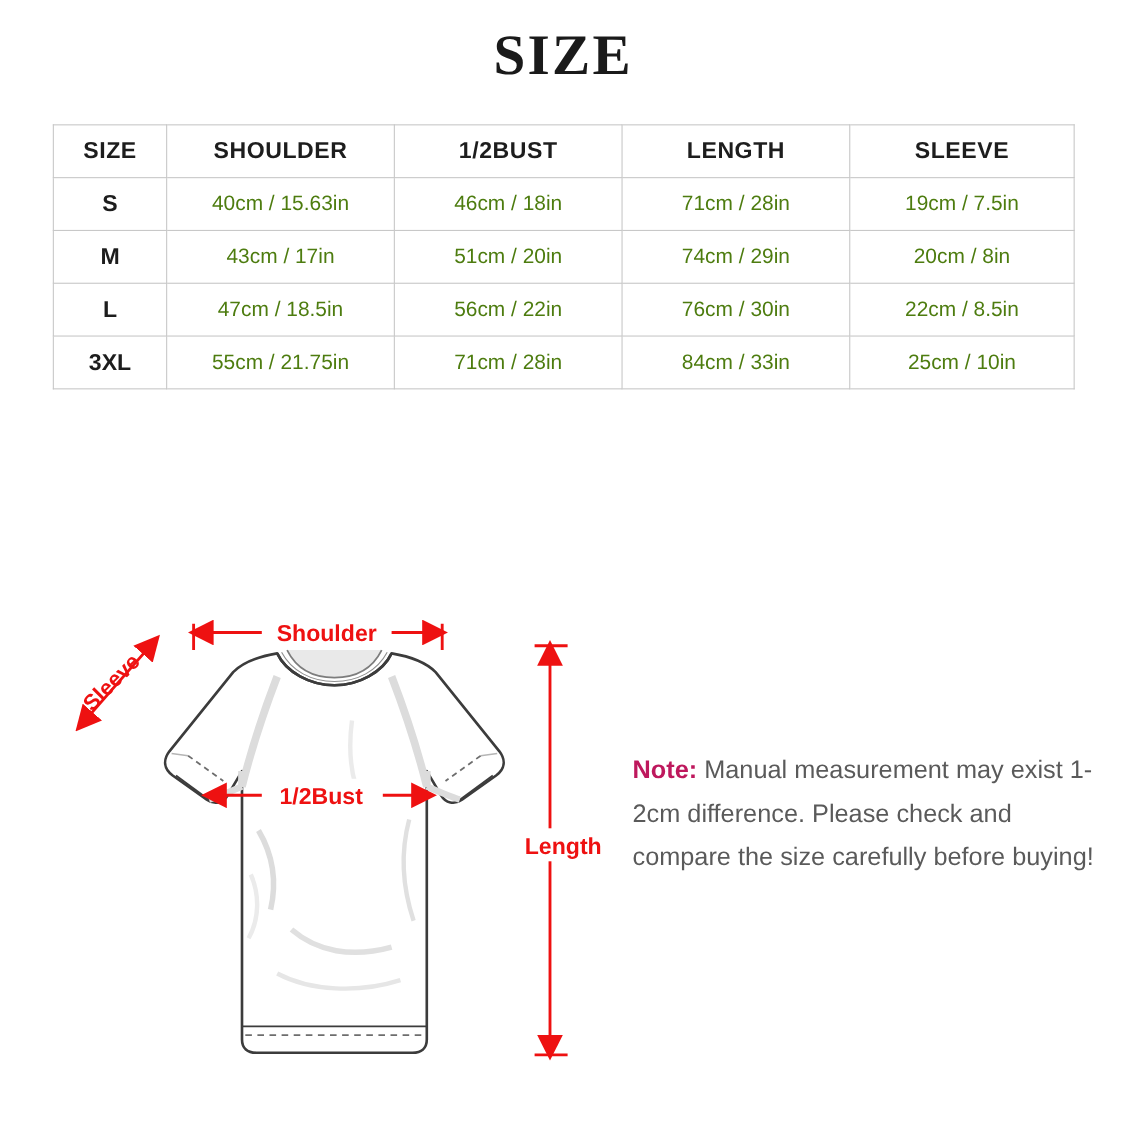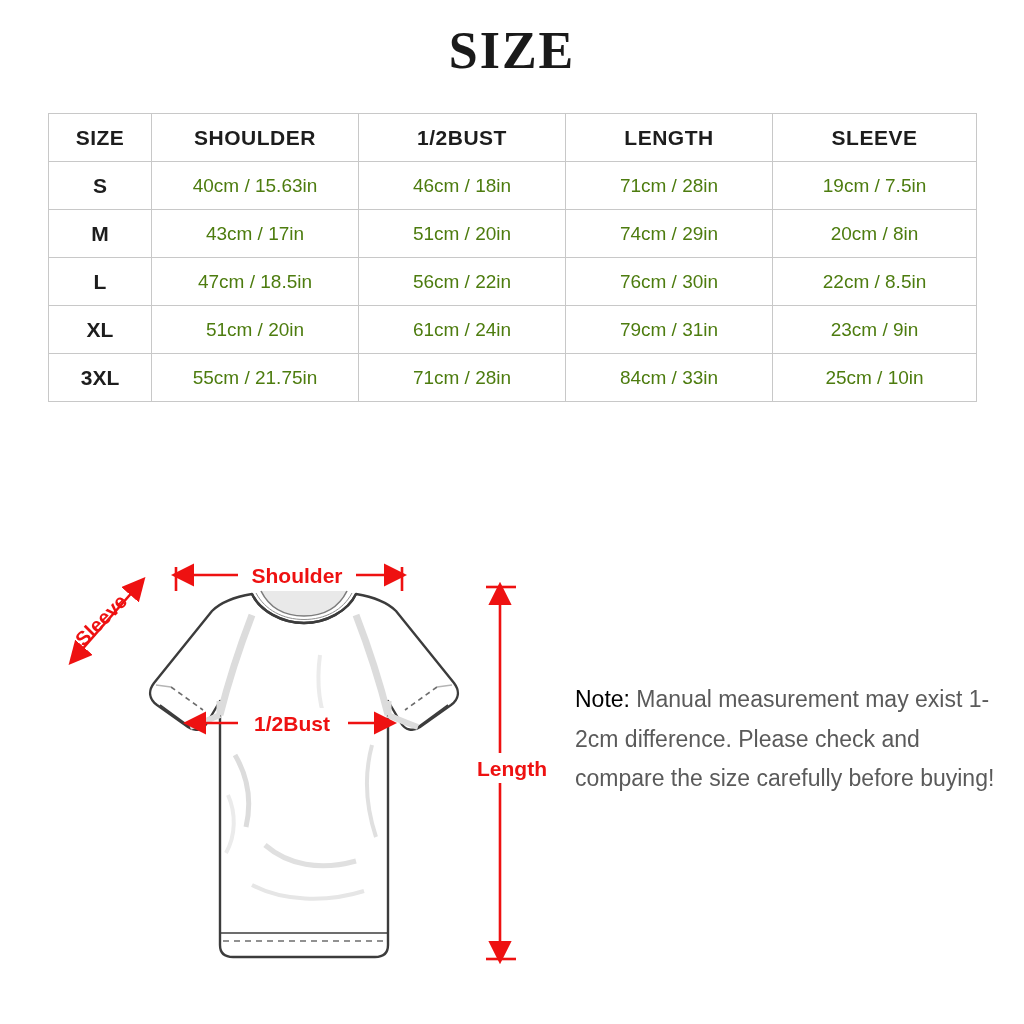--- a/index.html
+++ b/index.html
@@ -81,22 +81,22 @@
   .note {
     position: absolute;
     left: 575px;
     top: 680px;
     width: 420px;
     font-size: 23px;
     line-height: 1.72;
     color: #5a5a5a;
   }
   .note b {
-    color: #000000;
-    font-weight: normal;
+    color: #be185d;
+    font-weight: bold;
   }
 </style>
 </head>
 <body>
 
 <div class="page-title">SIZE</div>
 
 <div class="table-wrap">
   <table class="size-table">
     <colgroup>
@@ -129,27 +129,20 @@
         <td>51cm / 20in</td>
         <td>74cm / 29in</td>
         <td>20cm / 8in</td>
       </tr>
       <tr>
         <td class="size-cell">L</td>
         <td>47cm / 18.5in</td>
         <td>56cm / 22in</td>
         <td>76cm / 30in</td>
         <td>22cm / 8.5in</td>
-      </tr>
-      <tr>
-        <td class="size-cell">XL</td>
-        <td>51cm / 20in</td>
-        <td>61cm / 24in</td>
-        <td>79cm / 31in</td>
-        <td>23cm / 9in</td>
       </tr>
       <tr>
         <td class="size-cell">3XL</td>
         <td>55cm / 21.75in</td>
         <td>71cm / 28in</td>
         <td>84cm / 33in</td>
         <td>25cm / 10in</td>
       </tr>
     </tbody>
   </table>

